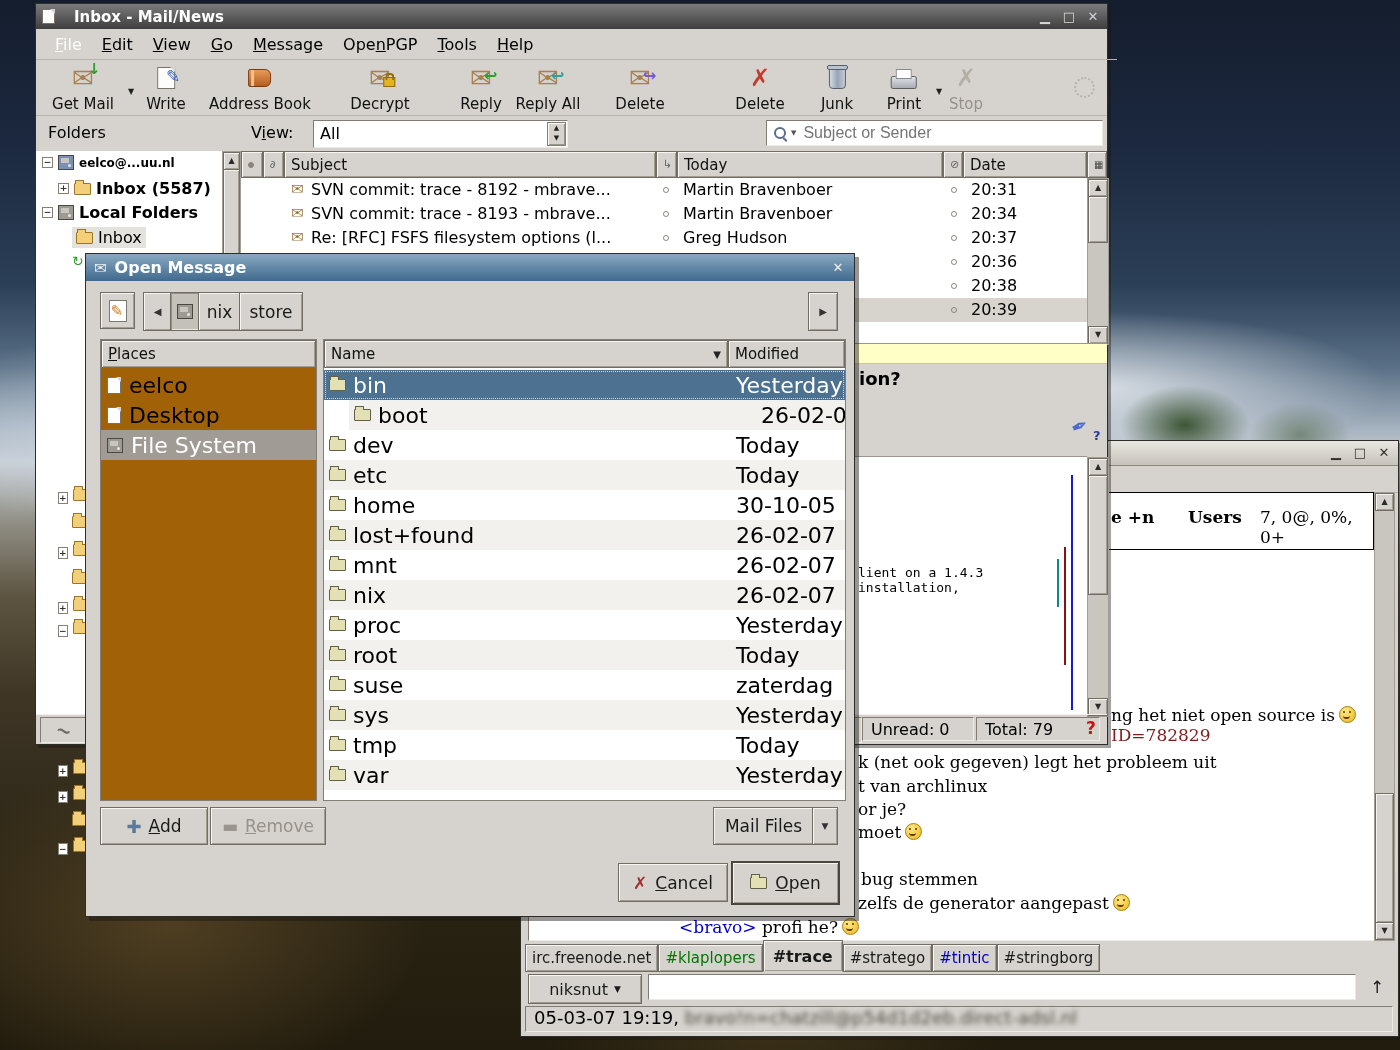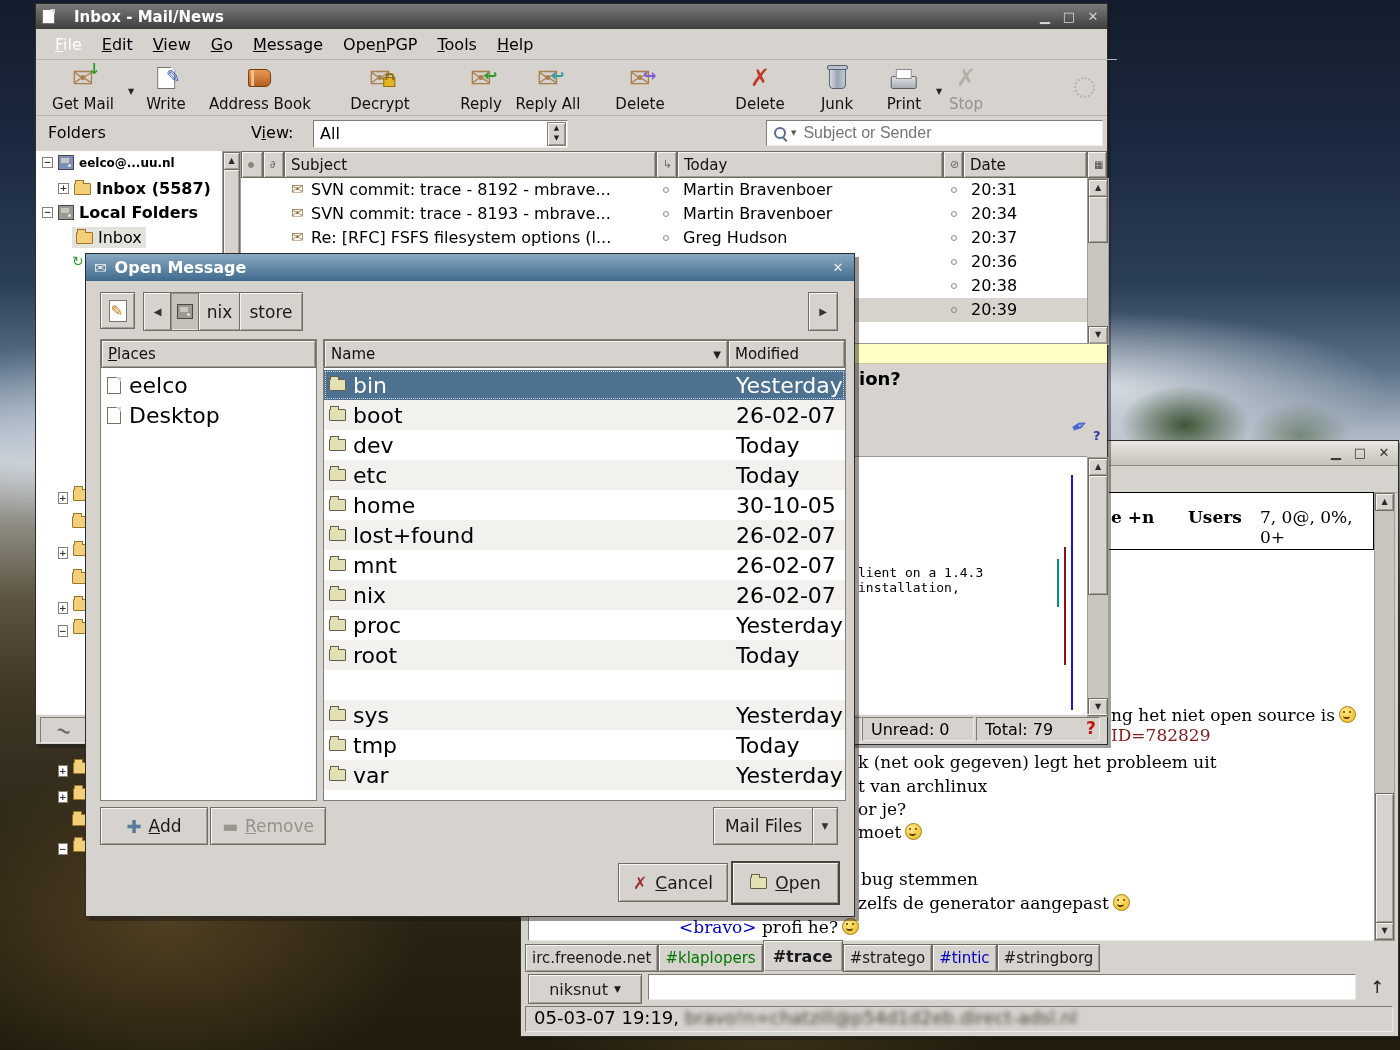--- a/index.html
+++ b/index.html
@@ -470,49 +470,53 @@
     <span class="drive-ico"></span>
   </div>
   <div class="btn abs" style="left:112px;top:38px;width:41px;height:37px;font-size:17px;">
     <span>nix</span>
   </div>
   <div class="btn abs" style="left:153px;top:38px;width:62px;height:37px;font-size:17px;">
     <span>store</span>
   </div>
   <div class="btn abs" style="left:722px;top:38px;width:28px;height:37px;font-size:10px;color:#333;">▶</div>
 
-  <div class="abs" style="left:14px;top:85px;width:217px;height:462px;border:1px solid #827d75;background:#ffffff;box-sizing:border-box;">
+  <div class="abs" style="left:14px;top:85px;width:217px;height:462px;border:1px solid #827d75;background:#a16207;box-sizing:border-box;">
     <div class="hdrbtn" style="left:0;top:0;width:100%;height:28px;box-sizing:border-box;">
       <span><u>P</u>laces</span>
     </div>
     <div class="listrow" style="top:30px;padding-left:6px;box-sizing:border-box;gap:8px;">
       <span class="doc-ico"></span>
       <span>eelco</span>
     </div>
     <div class="listrow" style="top:60px;padding-left:6px;box-sizing:border-box;gap:8px;">
       <span class="doc-ico"></span>
       <span>Desktop</span>
+    </div>
+    <div class="listrow" style="top:90px;padding-left:6px;box-sizing:border-box;gap:8px;background:#a09c95;color:#fff;">
+      <span class="drive-ico"></span>
+      <span>File System</span>
     </div>
   </div>
 
   <div class="abs" style="left:237px;top:85px;width:523px;height:462px;border:1px solid #827d75;background:#fff;box-sizing:border-box;overflow:hidden;">
     <div class="hdrbtn" style="left:0;top:0;width:404px;height:28px;box-sizing:border-box;">
       <span>Name</span>
       <span style="margin-left:auto;font-size:10px;color:#222;">▼</span>
     </div>
     <div class="hdrbtn" style="left:404px;top:0;width:117px;height:28px;box-sizing:border-box;">
       <span>Modified</span>
     </div>
 
     <div class="listrow" style="top:30px;background:#4d7191;color:#fff;outline:1px dotted #cfd8e2;outline-offset:-2px;">
       <span class="folder-k" style="margin:0 7px 0 5px;"></span>
       <span>bin</span>
       <span style="position:absolute;left:412px;">Yesterday</span>
     </div>
-    <div class="listrow" style="top:60px;background:#f2f1ee;">
+    <div class="listrow" style="top:60px;background:#f2f1ee;margin-left:25px;">
       <span class="folder-k" style="margin:0 7px 0 5px;"></span>
       <span>boot</span>
       <span style="position:absolute;left:412px;">26-02-07</span>
     </div>
     <div class="listrow" style="top:90px;">
       <span class="folder-k" style="margin:0 7px 0 5px;"></span>
       <span>dev</span>
       <span style="position:absolute;left:412px;">Today</span>
     </div>
     <div class="listrow" style="top:120px;background:#f2f1ee;">
@@ -542,20 +546,25 @@
     </div>
     <div class="listrow" style="top:270px;">
       <span class="folder-k" style="margin:0 7px 0 5px;"></span>
       <span>proc</span>
       <span style="position:absolute;left:412px;">Yesterday</span>
     </div>
     <div class="listrow" style="top:300px;background:#f2f1ee;">
       <span class="folder-k" style="margin:0 7px 0 5px;"></span>
       <span>root</span>
       <span style="position:absolute;left:412px;">Today</span>
+    </div>
+    <div class="listrow" style="top:330px;">
+      <span class="folder-k" style="margin:0 7px 0 5px;"></span>
+      <span>suse</span>
+      <span style="position:absolute;left:412px;">zaterdag</span>
     </div>
     <div class="listrow" style="top:360px;background:#f2f1ee;">
       <span class="folder-k" style="margin:0 7px 0 5px;"></span>
       <span>sys</span>
       <span style="position:absolute;left:412px;">Yesterday</span>
     </div>
     <div class="listrow" style="top:390px;">
       <span class="folder-k" style="margin:0 7px 0 5px;"></span>
       <span>tmp</span>
       <span style="position:absolute;left:412px;">Today</span>

